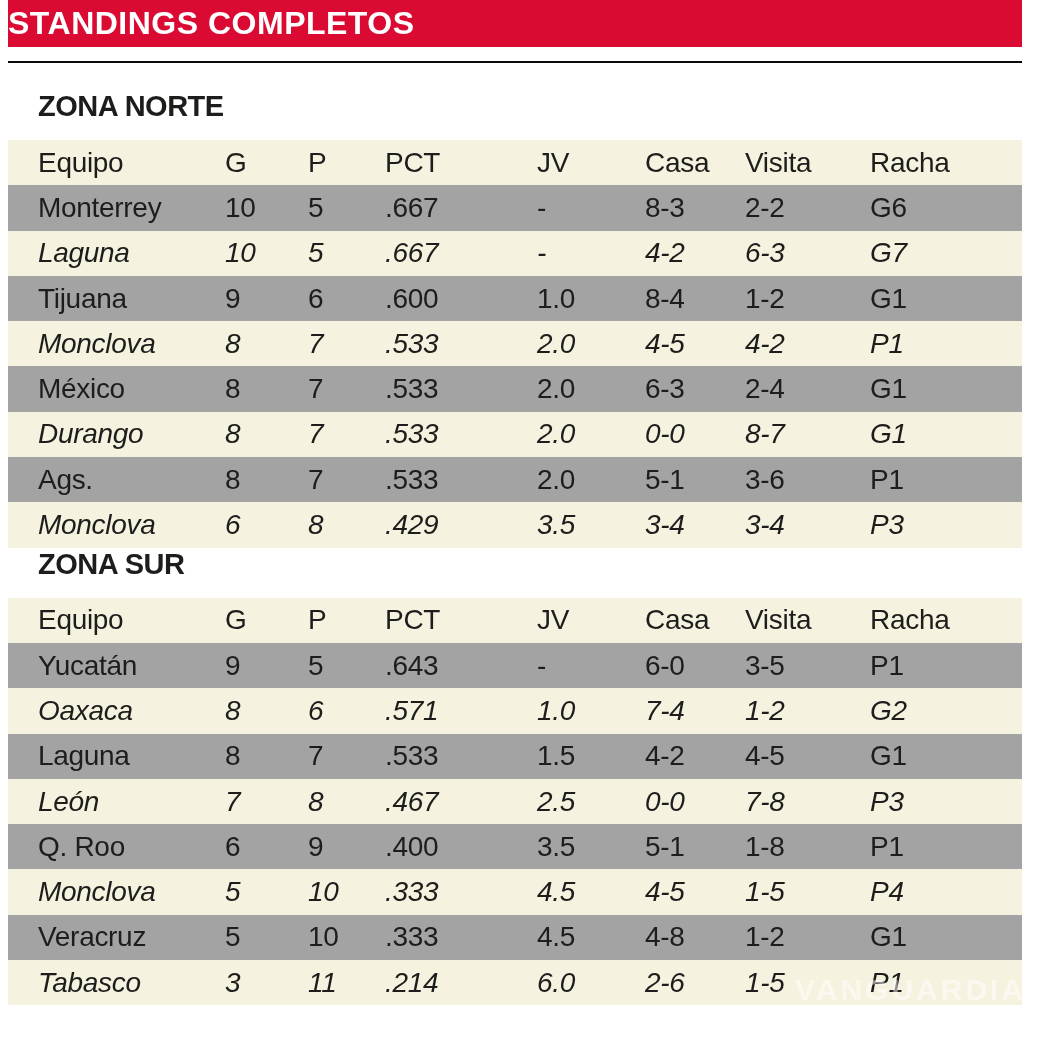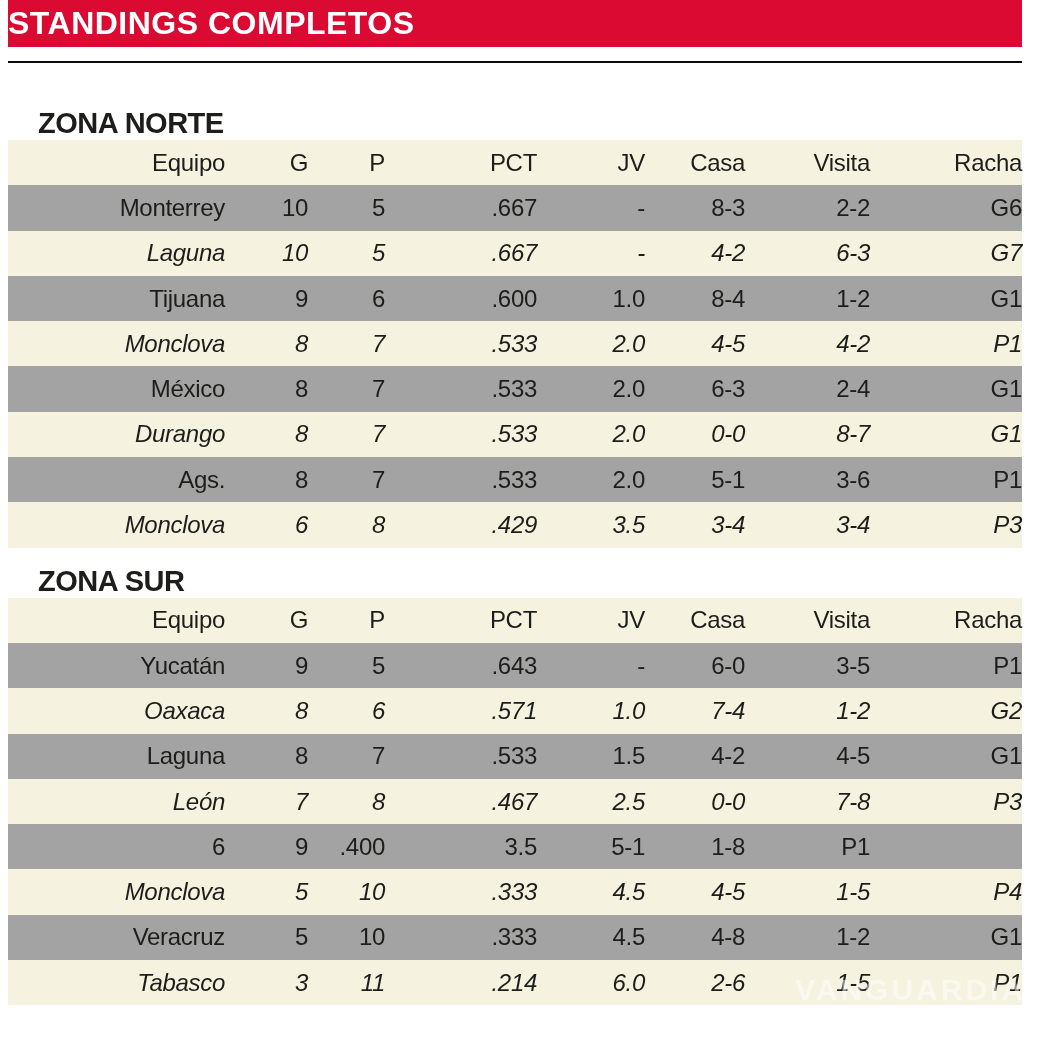--- a/index.html
+++ b/index.html
@@ -13,27 +13,27 @@
     position:absolute; left:8px; top:0; width:1014px; height:47px;
     background:#da0a32; display:flex; align-items:center; 
   }
   .title-text {
     color:#ffffff; font-weight:bold; font-size:32px; letter-spacing:0.5px; white-space:nowrap;
   }
   .rule {
     position:absolute; left:8px; top:61px; width:1014px; height:2px; background:#0a0a0a;
   }
   .zones { position:absolute; left:8px; top:90px; width:1014px; }
-  .zone-label-wrap { height:50px; display:flex; align-items:flex-end; padding-left:30px; }
+  .zone-label-wrap { height:50px; display:flex; align-items:flex-start; padding-left:30px; }
   .zone-label { font-weight:bold; font-size:29px; letter-spacing:-0.5px; white-space:nowrap; }
   .row {
     display:grid;
     grid-template-columns:217px 83px 77px 152px 108px 100px 125px 1fr;
     height:45.3px; align-items:center;
-    font-size:24px; letter-spacing:-0.3px; line-height:1;text-align:right;
+    font-size:28px; letter-spacing:-0.3px; line-height:1;
   }
   .row .cell { white-space:nowrap; overflow:visible; }
   .row .cell:first-child { padding-left:30px; }
   .header-row { background:#f5f2df; }
   .team-row.cream { background:#f5f2df;font-style:italic; }
   .team-row.white { background:#a3a3a3; }
   .watermark {
     position:absolute; left:795px; top:973px;
     color:#ffffff; opacity:0.5; font-weight:bold; font-size:30px;
     letter-spacing:3px; white-space:nowrap; pointer-events:none;
@@ -188,20 +188,21 @@
         <div class="cell">León</div>
         <div class="cell">7</div>
         <div class="cell">8</div>
         <div class="cell">.467</div>
         <div class="cell">2.5</div>
         <div class="cell">0-0</div>
         <div class="cell">7-8</div>
         <div class="cell">P3</div>
       </div>
       <div class="row team-row white">
+        <div class="cell">Q. Roo</div>
         <div class="cell">6</div>
         <div class="cell">9</div>
         <div class="cell">.400</div>
         <div class="cell">3.5</div>
         <div class="cell">5-1</div>
         <div class="cell">1-8</div>
         <div class="cell">P1</div>
       </div>
       <div class="row team-row cream">
         <div class="cell">Monclova</div>

